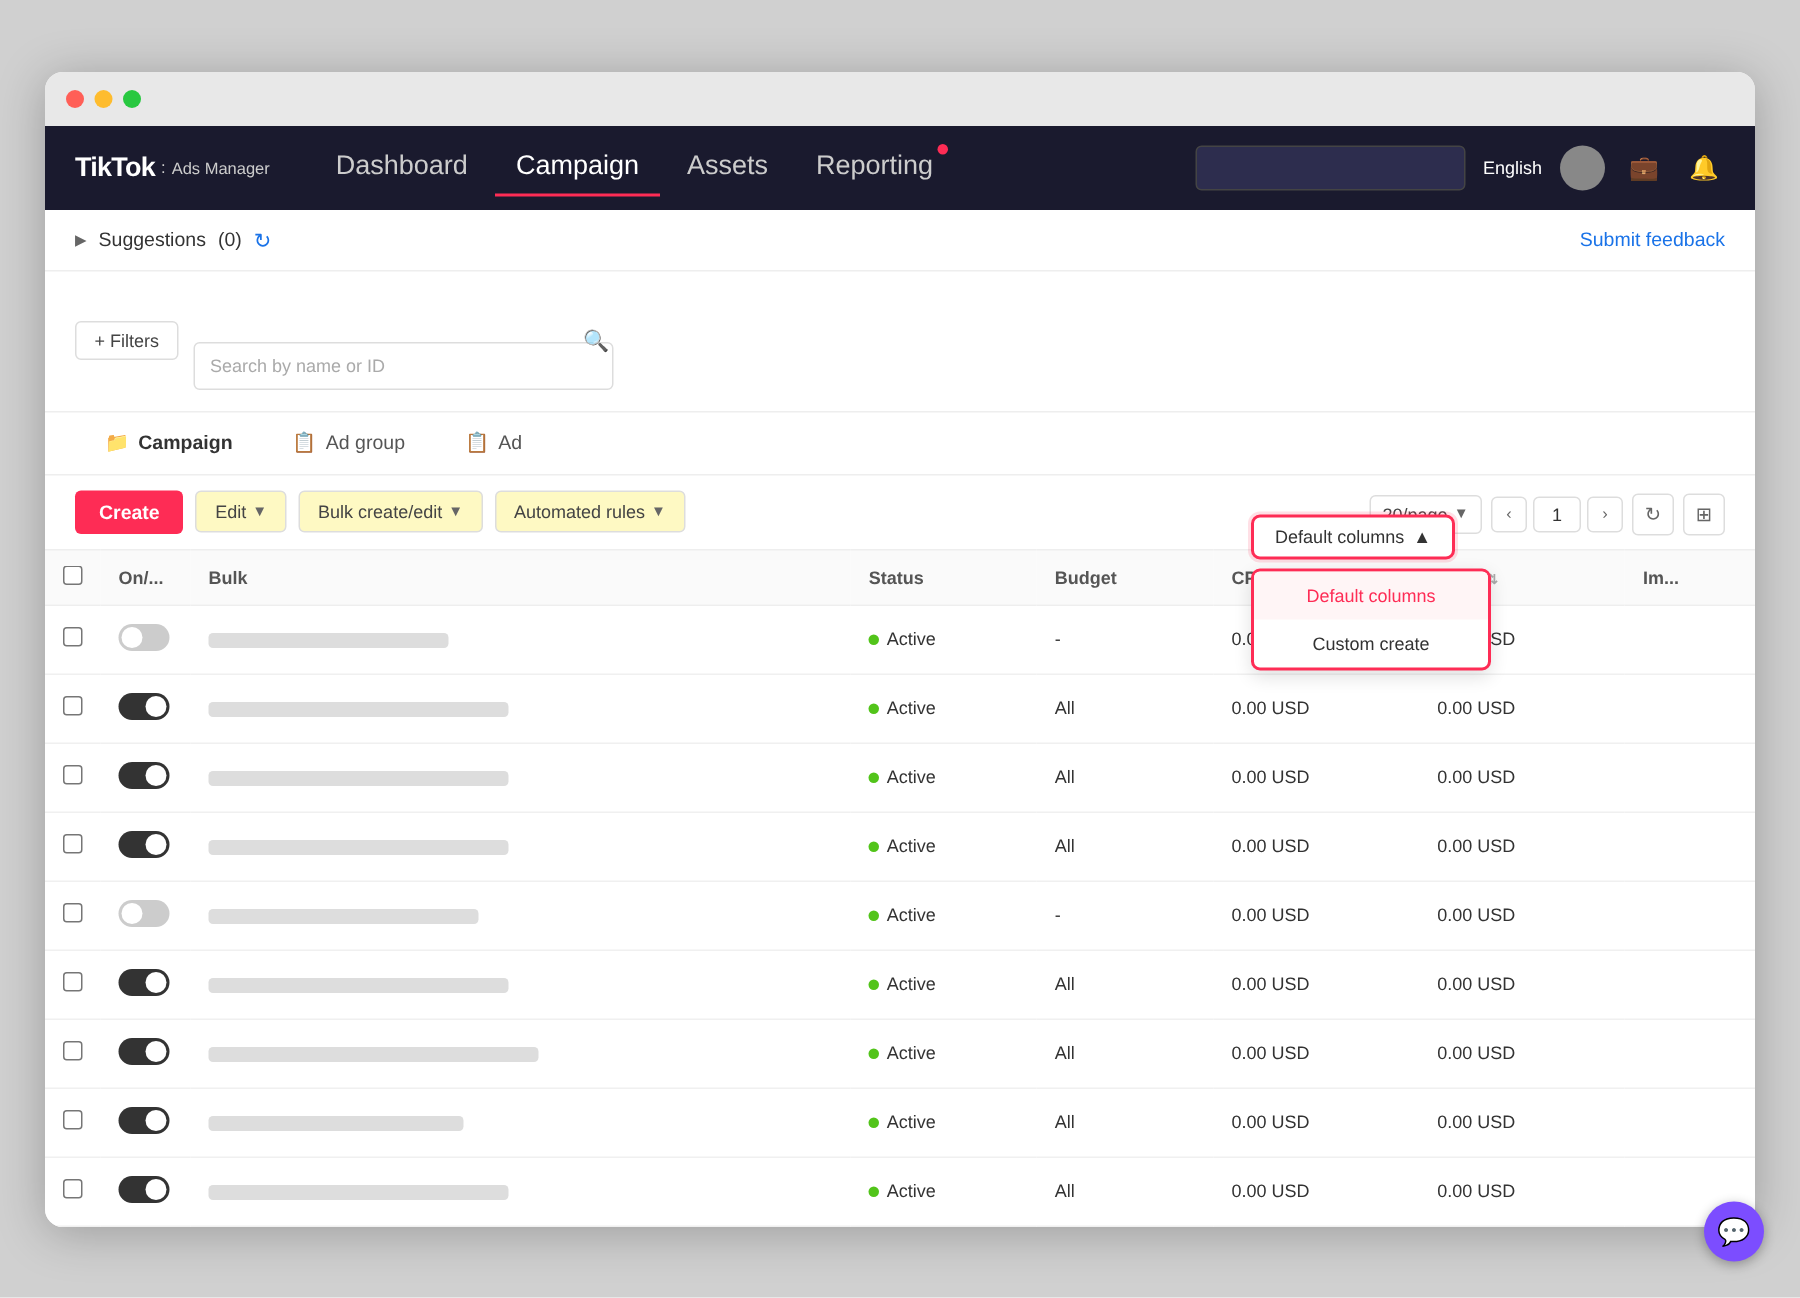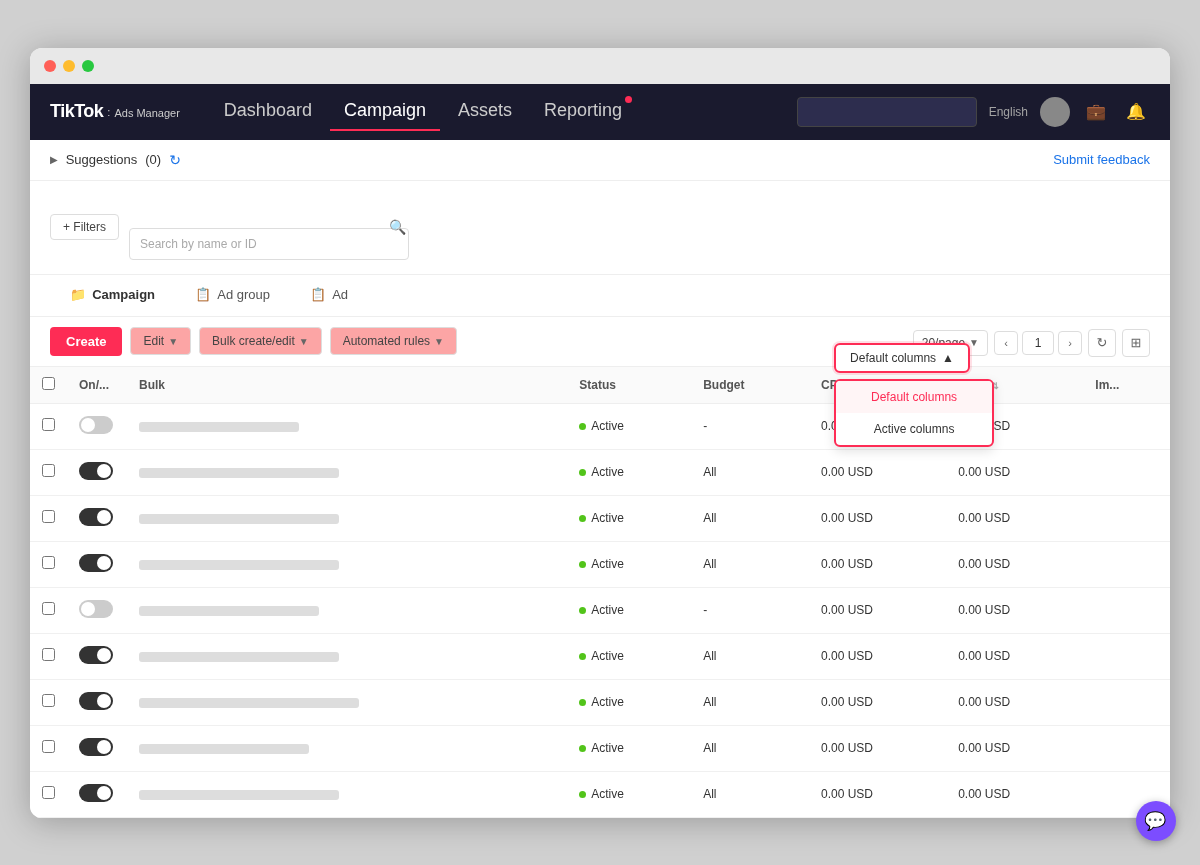--- a/index.html
+++ b/index.html
@@ -95,21 +95,21 @@
       background: #2d2d4e;
       border: 1px solid #444;
       border-radius: 4px;
       height: 30px;
       width: 180px;
       padding: 0 10px;
       color: #fff;
       font-size: 12px;
     }
     .lang-btn {
-      color: #a3a3a3;
+      color: #ffffff;
       font-size: 12px;
       cursor: pointer;
     }
     .avatar {
       width: 30px; height: 30px;
       border-radius: 50%;
       background: #888;
       cursor: pointer;
     }
     .icon-btn {
@@ -239,21 +239,21 @@
       cursor: pointer;
     }
     .edit-btn, .bulk-btn, .auto-btn {
       display: flex; align-items: center; gap: 4px;
       border: 1px solid #ddd;
       border-radius: 4px;
       padding: 6px 12px;
       font-size: 12px;
       color: #444;
       cursor: pointer;
-      background: #fca5a5;
+      background: #fef9c3;
     }
     .dropdown-arrow { font-size: 10px; color: #666; }
 
     
     .columns-dropdown-container {
       position: absolute;
       right: 200px;
       top: 26px;
       z-index: 100;
       text-align: center;
@@ -508,21 +508,21 @@
         <span class="dropdown-arrow">▼</span>
       </div>
 
       <div class="columns-dropdown-container">
         <div class="columns-btn">
           <span>Default columns</span>
           <span>▲</span>
         </div>
         <div class="columns-dropdown">
           <div class="dropdown-item selected">Default columns</div>
-          <div class="dropdown-item">Active columns</div>
+          <div class="dropdown-item">Custom create</div>
         </div>
       </div>
 
       <div class="pagination-area">
         <div class="per-page">
           <span>20/page</span>
           <span class="dropdown-arrow">▼</span>
         </div>
         <div class="page-nav">
           <div class="page-arrow">‹</div>

